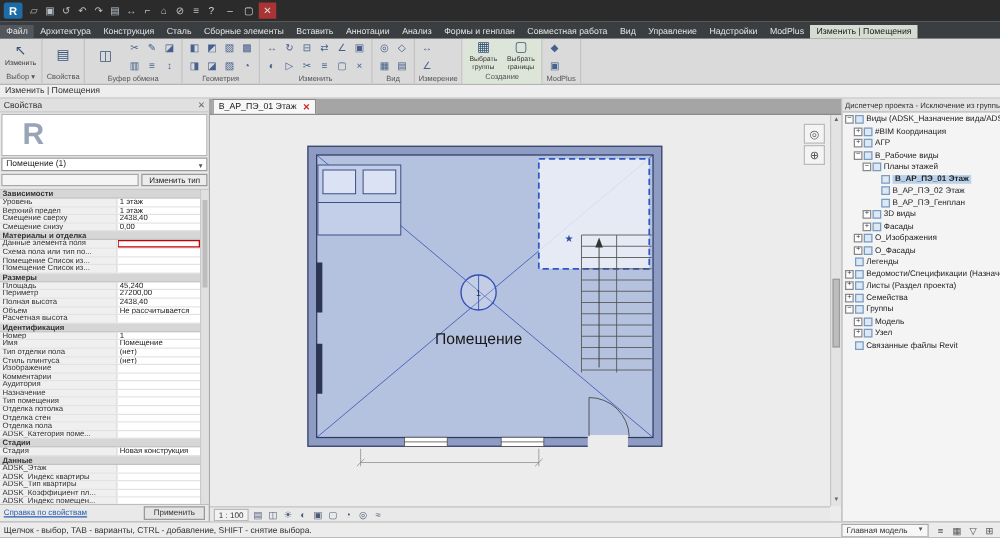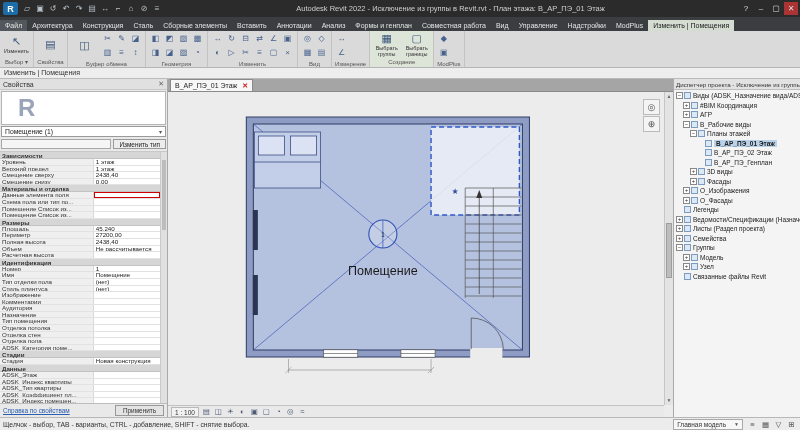--- a/index.html
+++ b/index.html
@@ -113,21 +113,20 @@
         <span>↺</span>
         <span>↶</span>
         <span>↷</span>
         <span>▤</span>
         <span>↔</span>
         <span>⌐</span>
         <span>⌂</span>
         <span>⊘</span>
         <span>≡</span>
       </div>
-    <div class="title">Autodesk Revit 2022 - Исключение из группы в Revit.rvt - План этажа: В_АР_ПЭ_01 Этаж</div>
     <div class="winbtns">
         <span>?</span>
         <span>–</span>
         <span>▢</span>
         <span class="close">✕</span>
       </div>
   </div>
 
   <div class="tabbar">
     <div style="display:flex">

